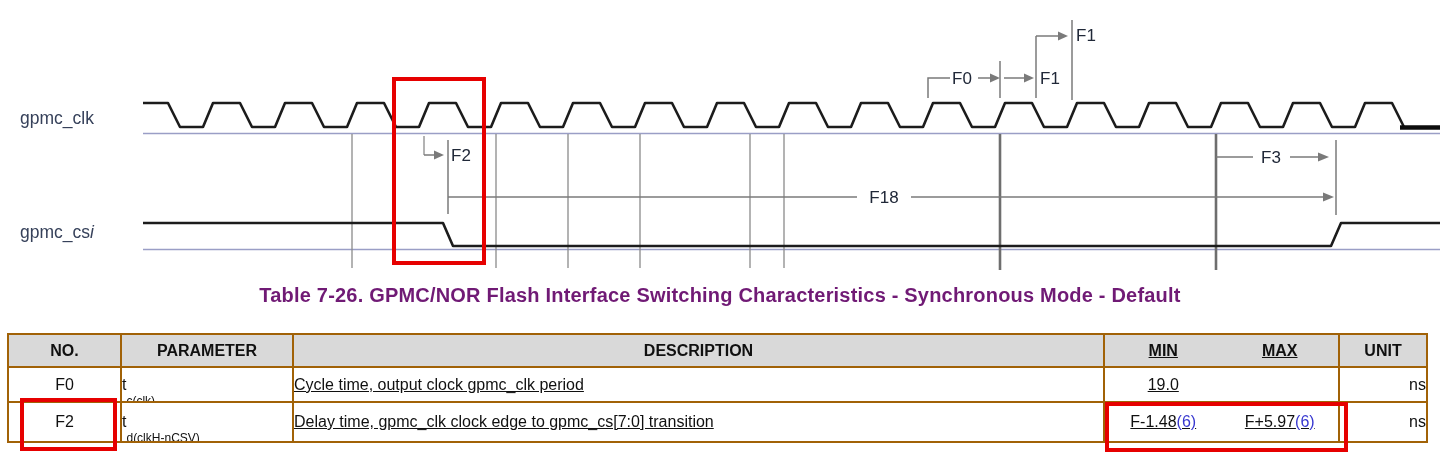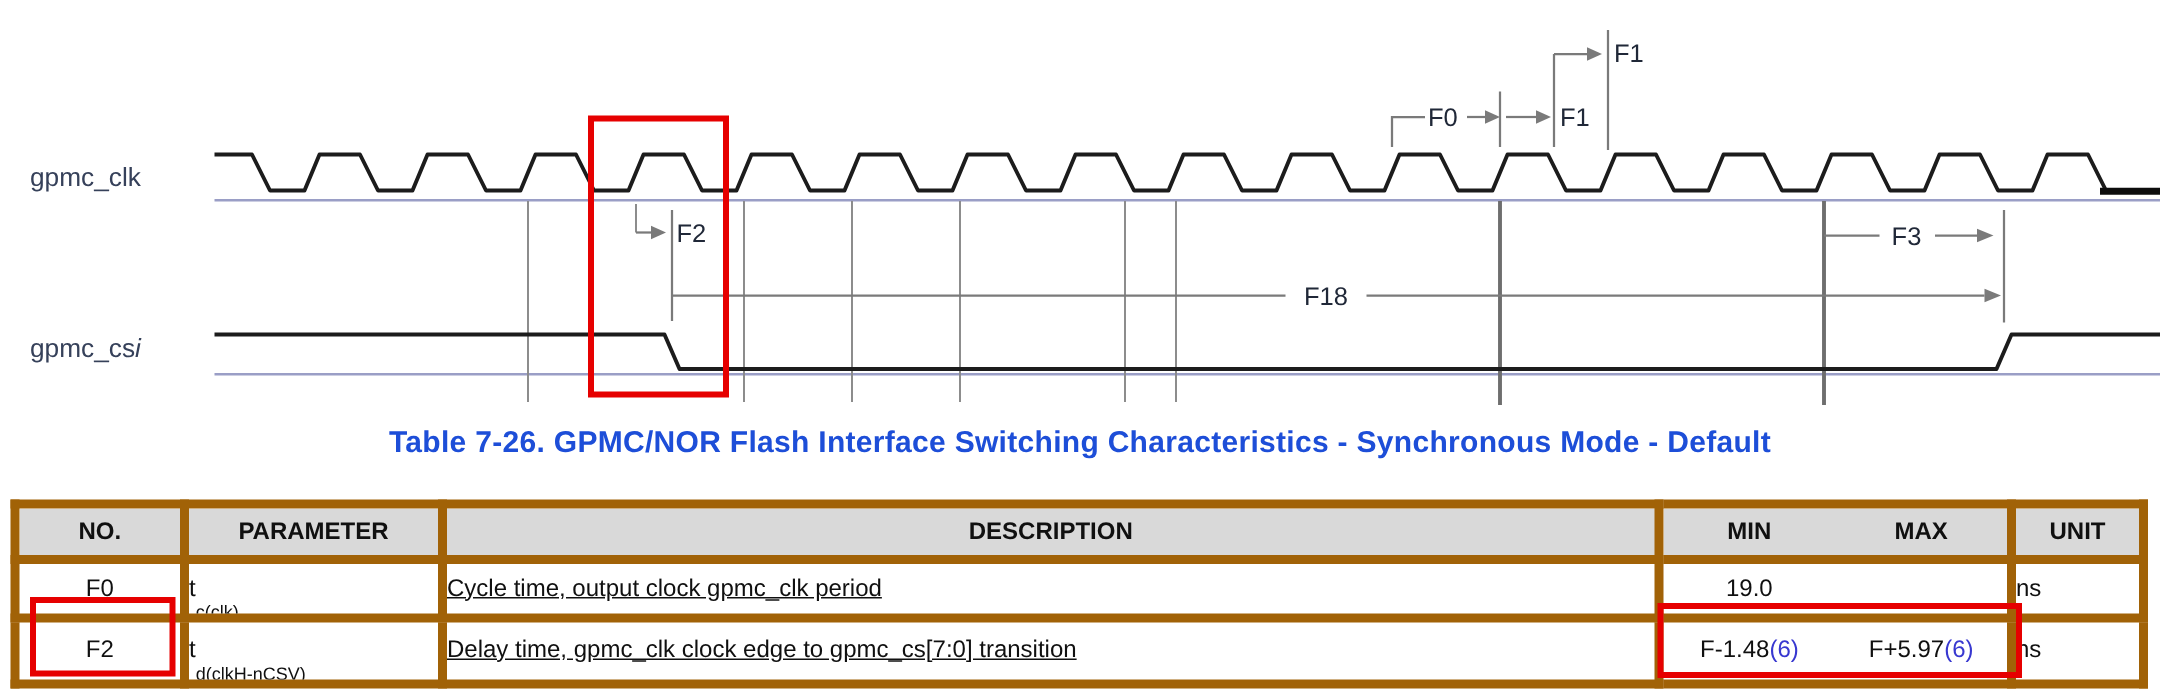--- a/index.html
+++ b/index.html
@@ -26,43 +26,43 @@
 
   
   .redbox{position:absolute;border:4px solid var(--highlight-red,#e60000);box-sizing:border-box;pointer-events:none;}
   .redbox.wavebox{left:392px;top:77px;width:94px;height:188px;}
   .redbox.nobox{left:20px;top:398px;width:97px;height:53px;}
   .redbox.minmaxbox{left:1105px;top:402px;width:243px;height:50px;}
 
   
   .table-title{
     position:absolute;top:284px;left:0;width:1440px;
-    text-align:center;font-size:20px;font-weight:bold;color:#1d4ed8;
+    text-align:center;font-size:20px;font-weight:bold;color:#701a75;
     letter-spacing:0.2px;
   }
 
   
   table.spec{
     position:absolute;top:333px;left:7px;width:1419px;
     border-collapse:collapse;table-layout:fixed;
     font-size:16px;color:#101010;
   }
-  table.spec th, table.spec td{border:6px solid #a16207;padding:0;overflow:hidden;}
+  table.spec th, table.spec td{border:2px solid #a16207;padding:0;overflow:hidden;}
   table.spec thead th{
     background:var(--header-bg,#d9d9d9);
     height:31px;font-weight:bold;font-size:16px;text-align:center;
   }
   tr.row-f0 td{height:33px;}
   tr.row-f2 td{height:38px;}
   td.cell-no{text-align:center;}
   td.cell-param{padding-left:10px;}
   td.cell-desc{padding-left:9px;text-decoration:underline;}
-  td.cell-unit{text-align:left;}
+  td.cell-unit{text-align:right;}
   .sub{font-size:12px;position:relative;top:15px;}
-  .mmflex{display:flex;align-items:flex-start;width:100%;}
+  .mmflex{display:flex;align-items:flex-start;width:100%;text-decoration:underline;}
   .mmhalf{flex:1;text-align:center;white-space:nowrap;}
   .note{color:var(--footnote-blue,#3838d0);}
 </style>
 </head>
 <body>
 
 <div class="diagram">
 <svg width="1440" height="276" viewBox="0 0 1440 276">
 
   <line class="lav" x1="143" y1="133.5" x2="1440" y2="133.5"></line>

